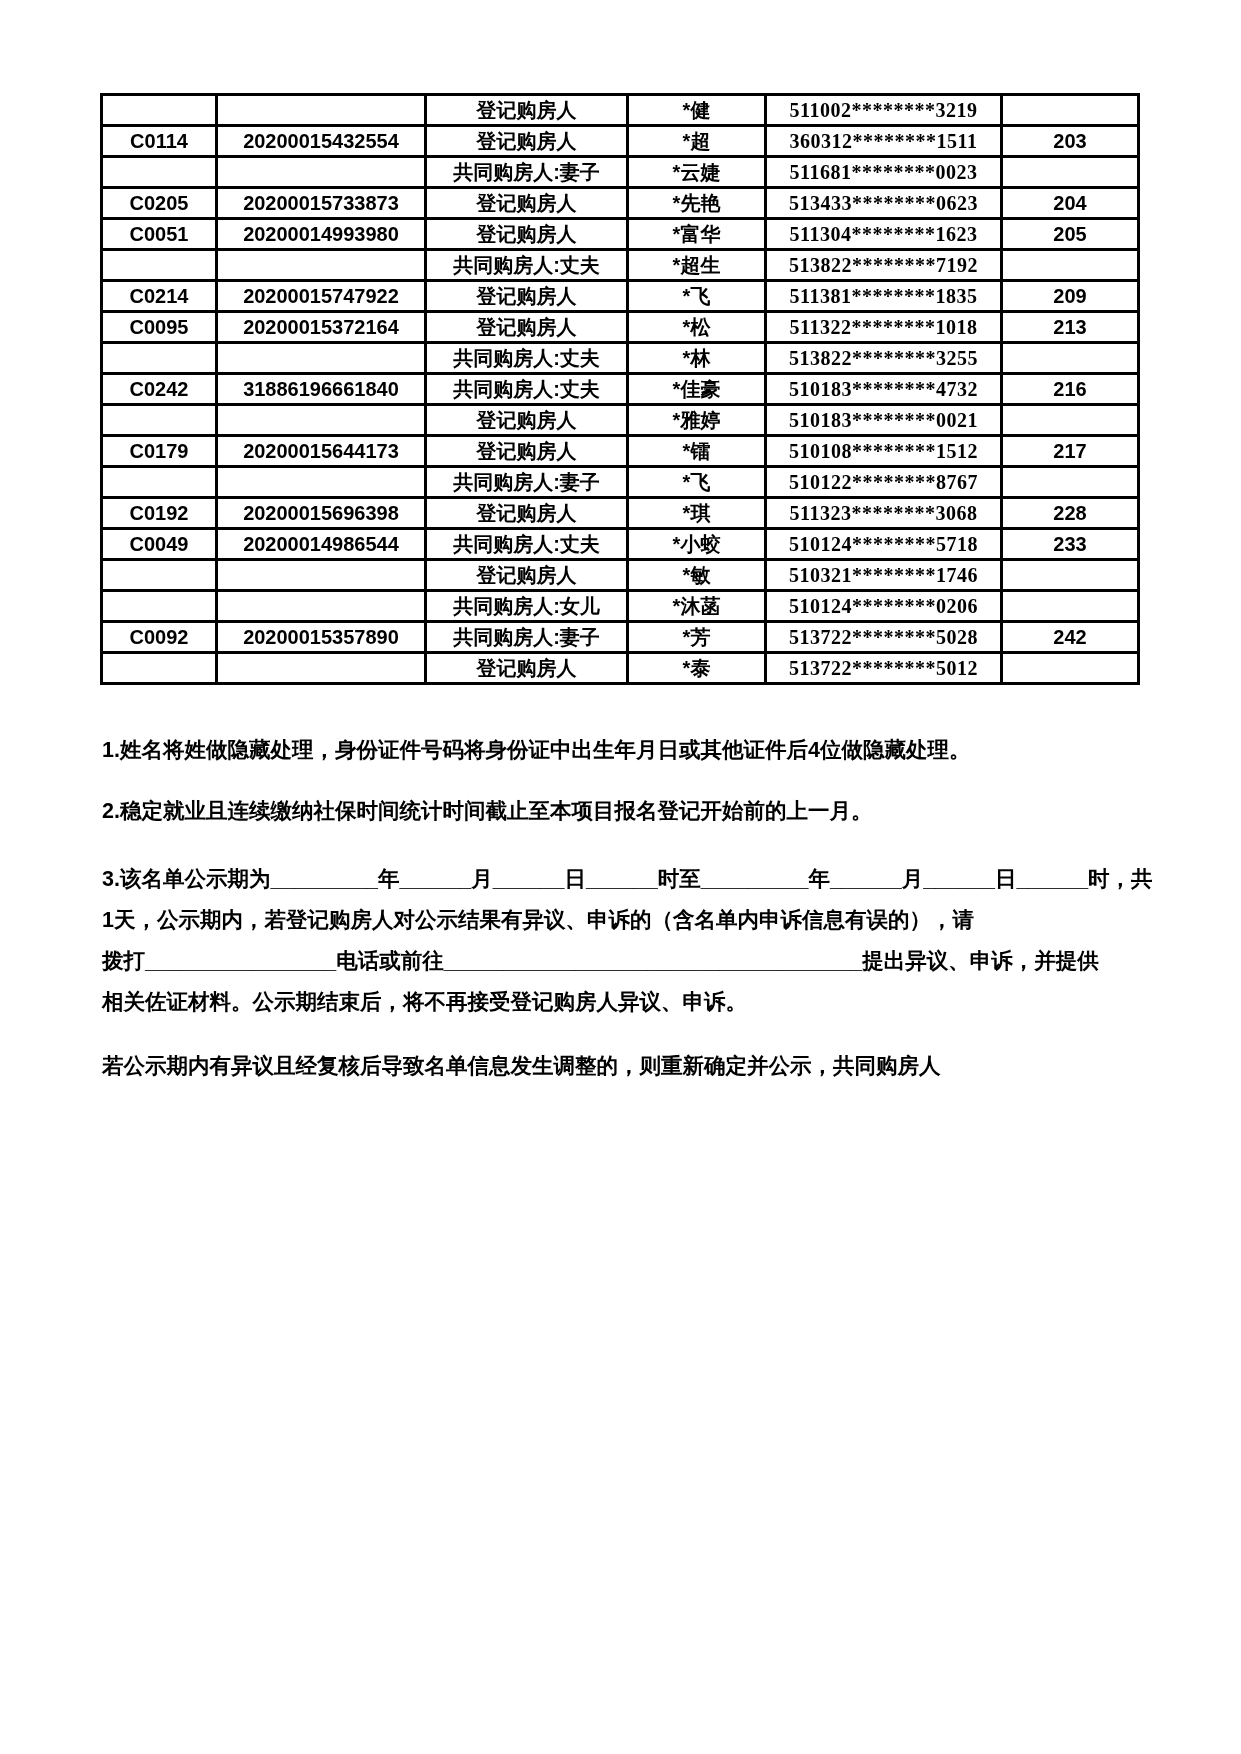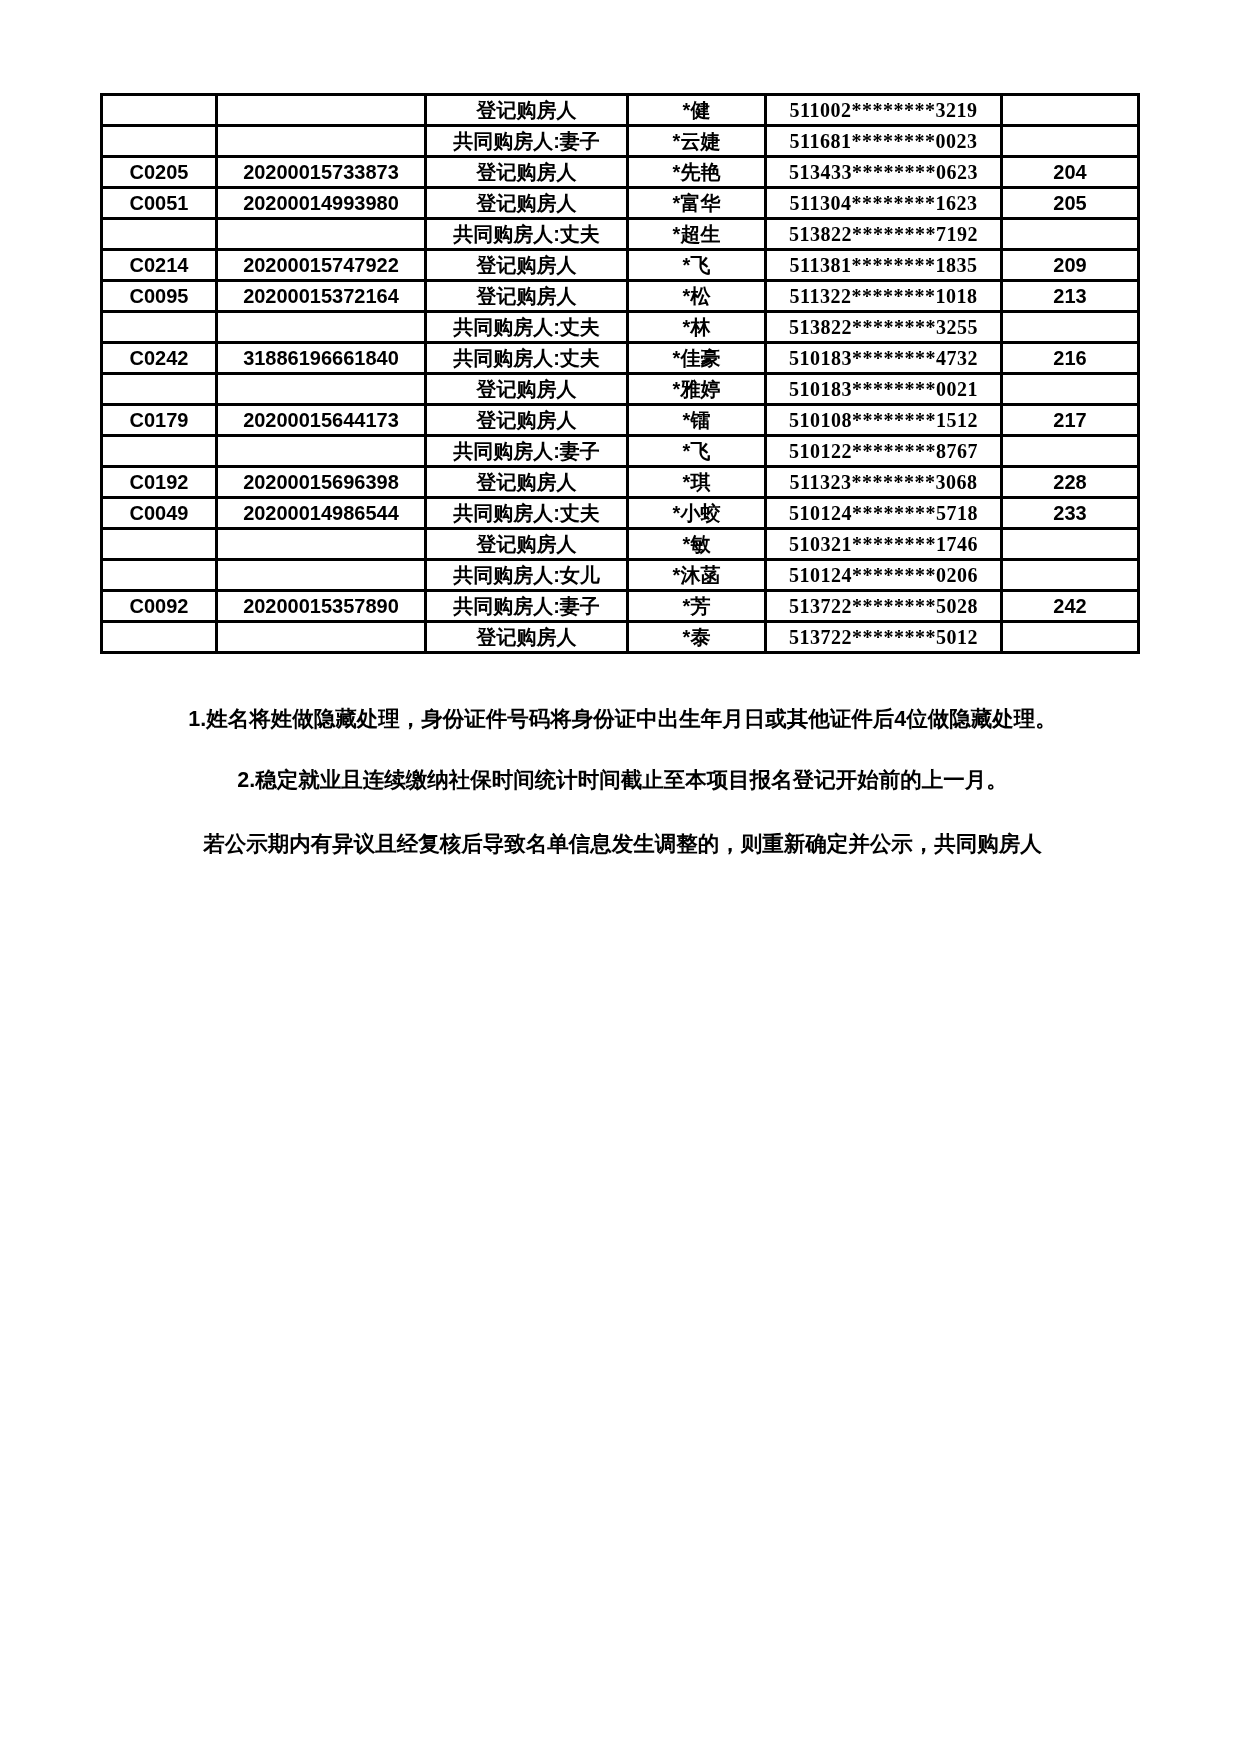--- a/index.html
+++ b/index.html
@@ -37,21 +37,21 @@
     background: #ffffff;
   }
   td.cell-id { letter-spacing: 0.5px; font-family: Liberation Serif, serif; }
   .notes {
     margin-left: 100px;
     width: 1045px;
     font-weight: bold;
     font-size: 21.5px;
     color: #000;
   }
-  .notes p { margin: 2px; line-height: 39px; white-space: nowrap; text-align: center; }
+  .notes p { margin: 2px; line-height: 39px; white-space: nowrap; }
   .note-1 { margin-top: 46px !important; }
   .note-2 { margin-top: 22px !important; }
   .note-3 { margin-top: 29px !important; }
   .note-4 { margin-top: 25px !important; }
 </style>
 </head>
 <body>
 
 <div class="page">
 
@@ -67,20 +67,28 @@
     <tbody>
         <tr>
       <td class="cell-code"></td>
       <td class="cell-regno"></td>
       <td class="cell-role">登记购房人</td>
       <td class="cell-name">*健</td>
       <td class="cell-id">511002********3219</td>
       <td class="cell-seq"></td>
     </tr>
         <tr>
+      <td class="cell-code">C0114</td>
+      <td class="cell-regno">20200015432554</td>
+      <td class="cell-role">登记购房人</td>
+      <td class="cell-name">*超</td>
+      <td class="cell-id">360312********1511</td>
+      <td class="cell-seq">203</td>
+    </tr>
+        <tr>
       <td class="cell-code"></td>
       <td class="cell-regno"></td>
       <td class="cell-role">共同购房人:妻子</td>
       <td class="cell-name">*云婕</td>
       <td class="cell-id">511681********0023</td>
       <td class="cell-seq"></td>
     </tr>
         <tr>
       <td class="cell-code">C0205</td>
       <td class="cell-regno">20200015733873</td>
@@ -208,16 +216,22 @@
       <td class="cell-name">*泰</td>
       <td class="cell-id">513722********5012</td>
       <td class="cell-seq"></td>
     </tr>
       </tbody>
   </table>
 
   <div class="notes">
     <p class="note-1">1.姓名将姓做隐藏处理，身份证件号码将身份证中出生年月日或其他证件后4位做隐藏处理。</p>
     <p class="note-2">2.稳定就业且连续缴纳社保时间统计时间截止至本项目报名登记开始前的上一月。</p>
+    <div class="note-3">
+      <p>3.该名单公示期为_________年______月______日______时至_________年______月______日______时，共</p>
+      <p>1天，公示期内，若登记购房人对公示结果有异议、申诉的（含名单内申诉信息有误的），请</p>
+      <p>拨打________________电话或前往___________________________________提出异议、申诉，并提供</p>
+      <p>相关佐证材料。公示期结束后，将不再接受登记购房人异议、申诉。</p>
+    </div>
     <p class="note-4">若公示期内有异议且经复核后导致名单信息发生调整的，则重新确定并公示，共同购房人</p>
   </div>
 
 </div>
 
 </body></html>

